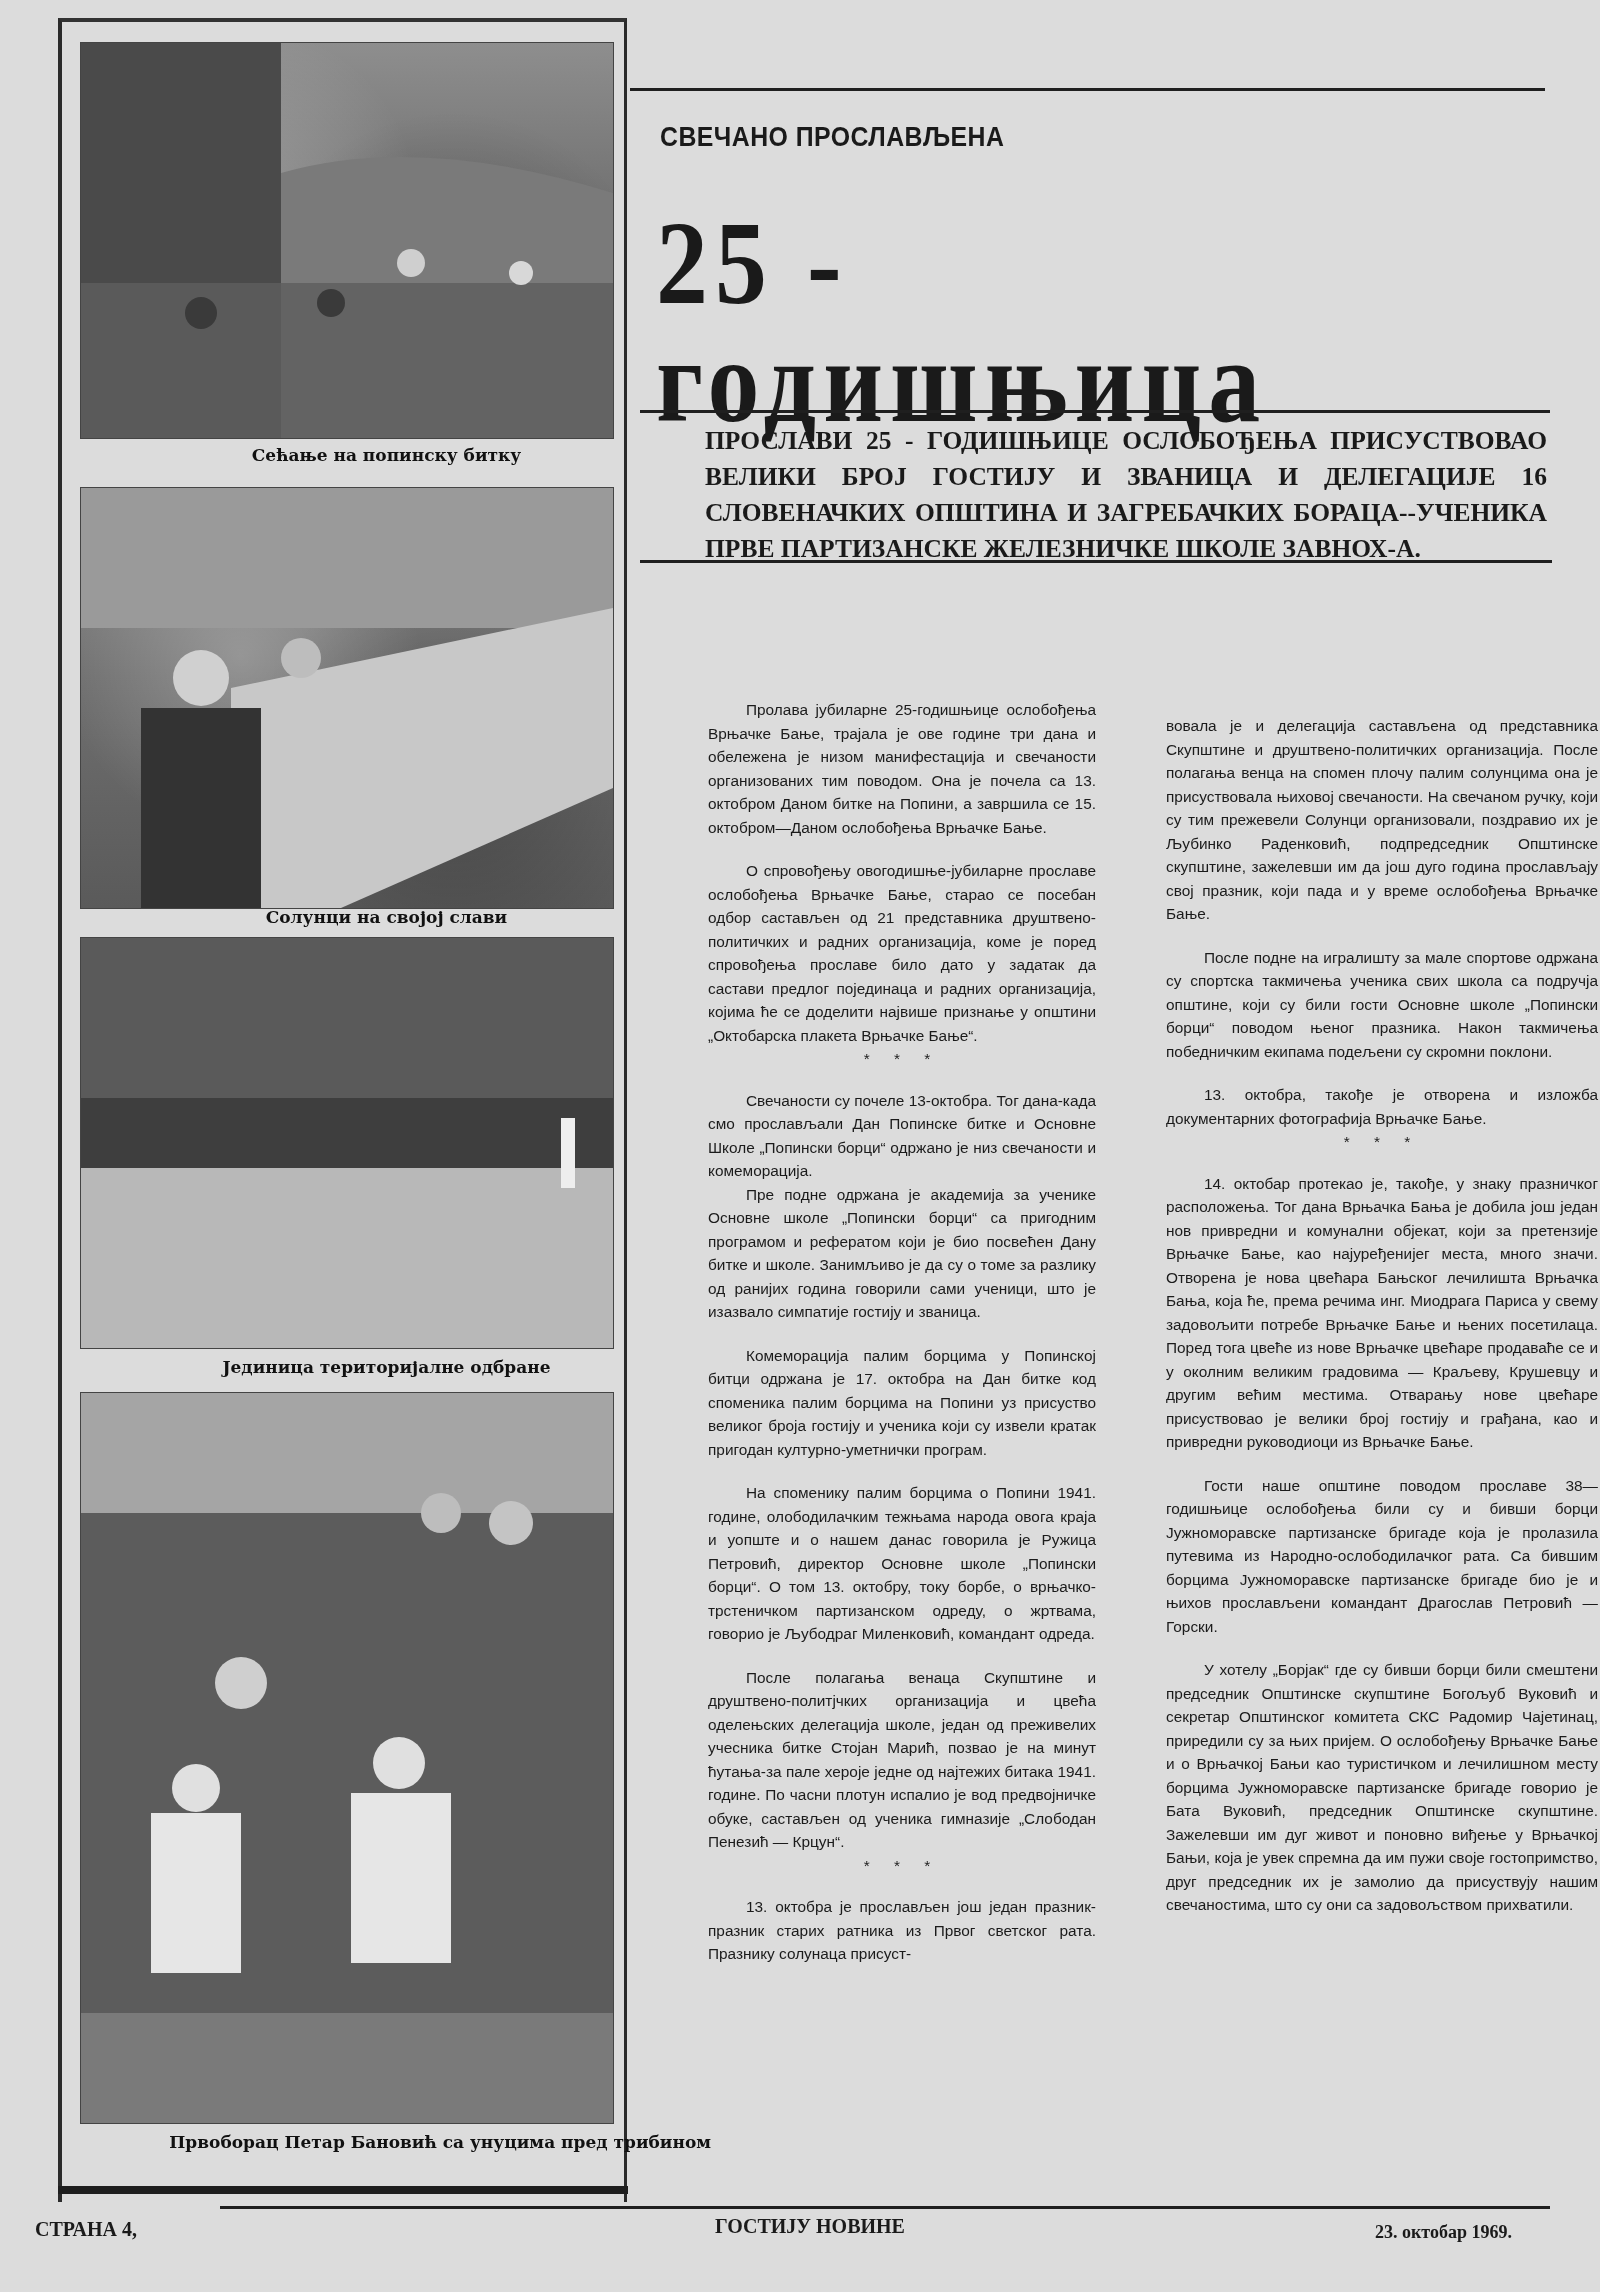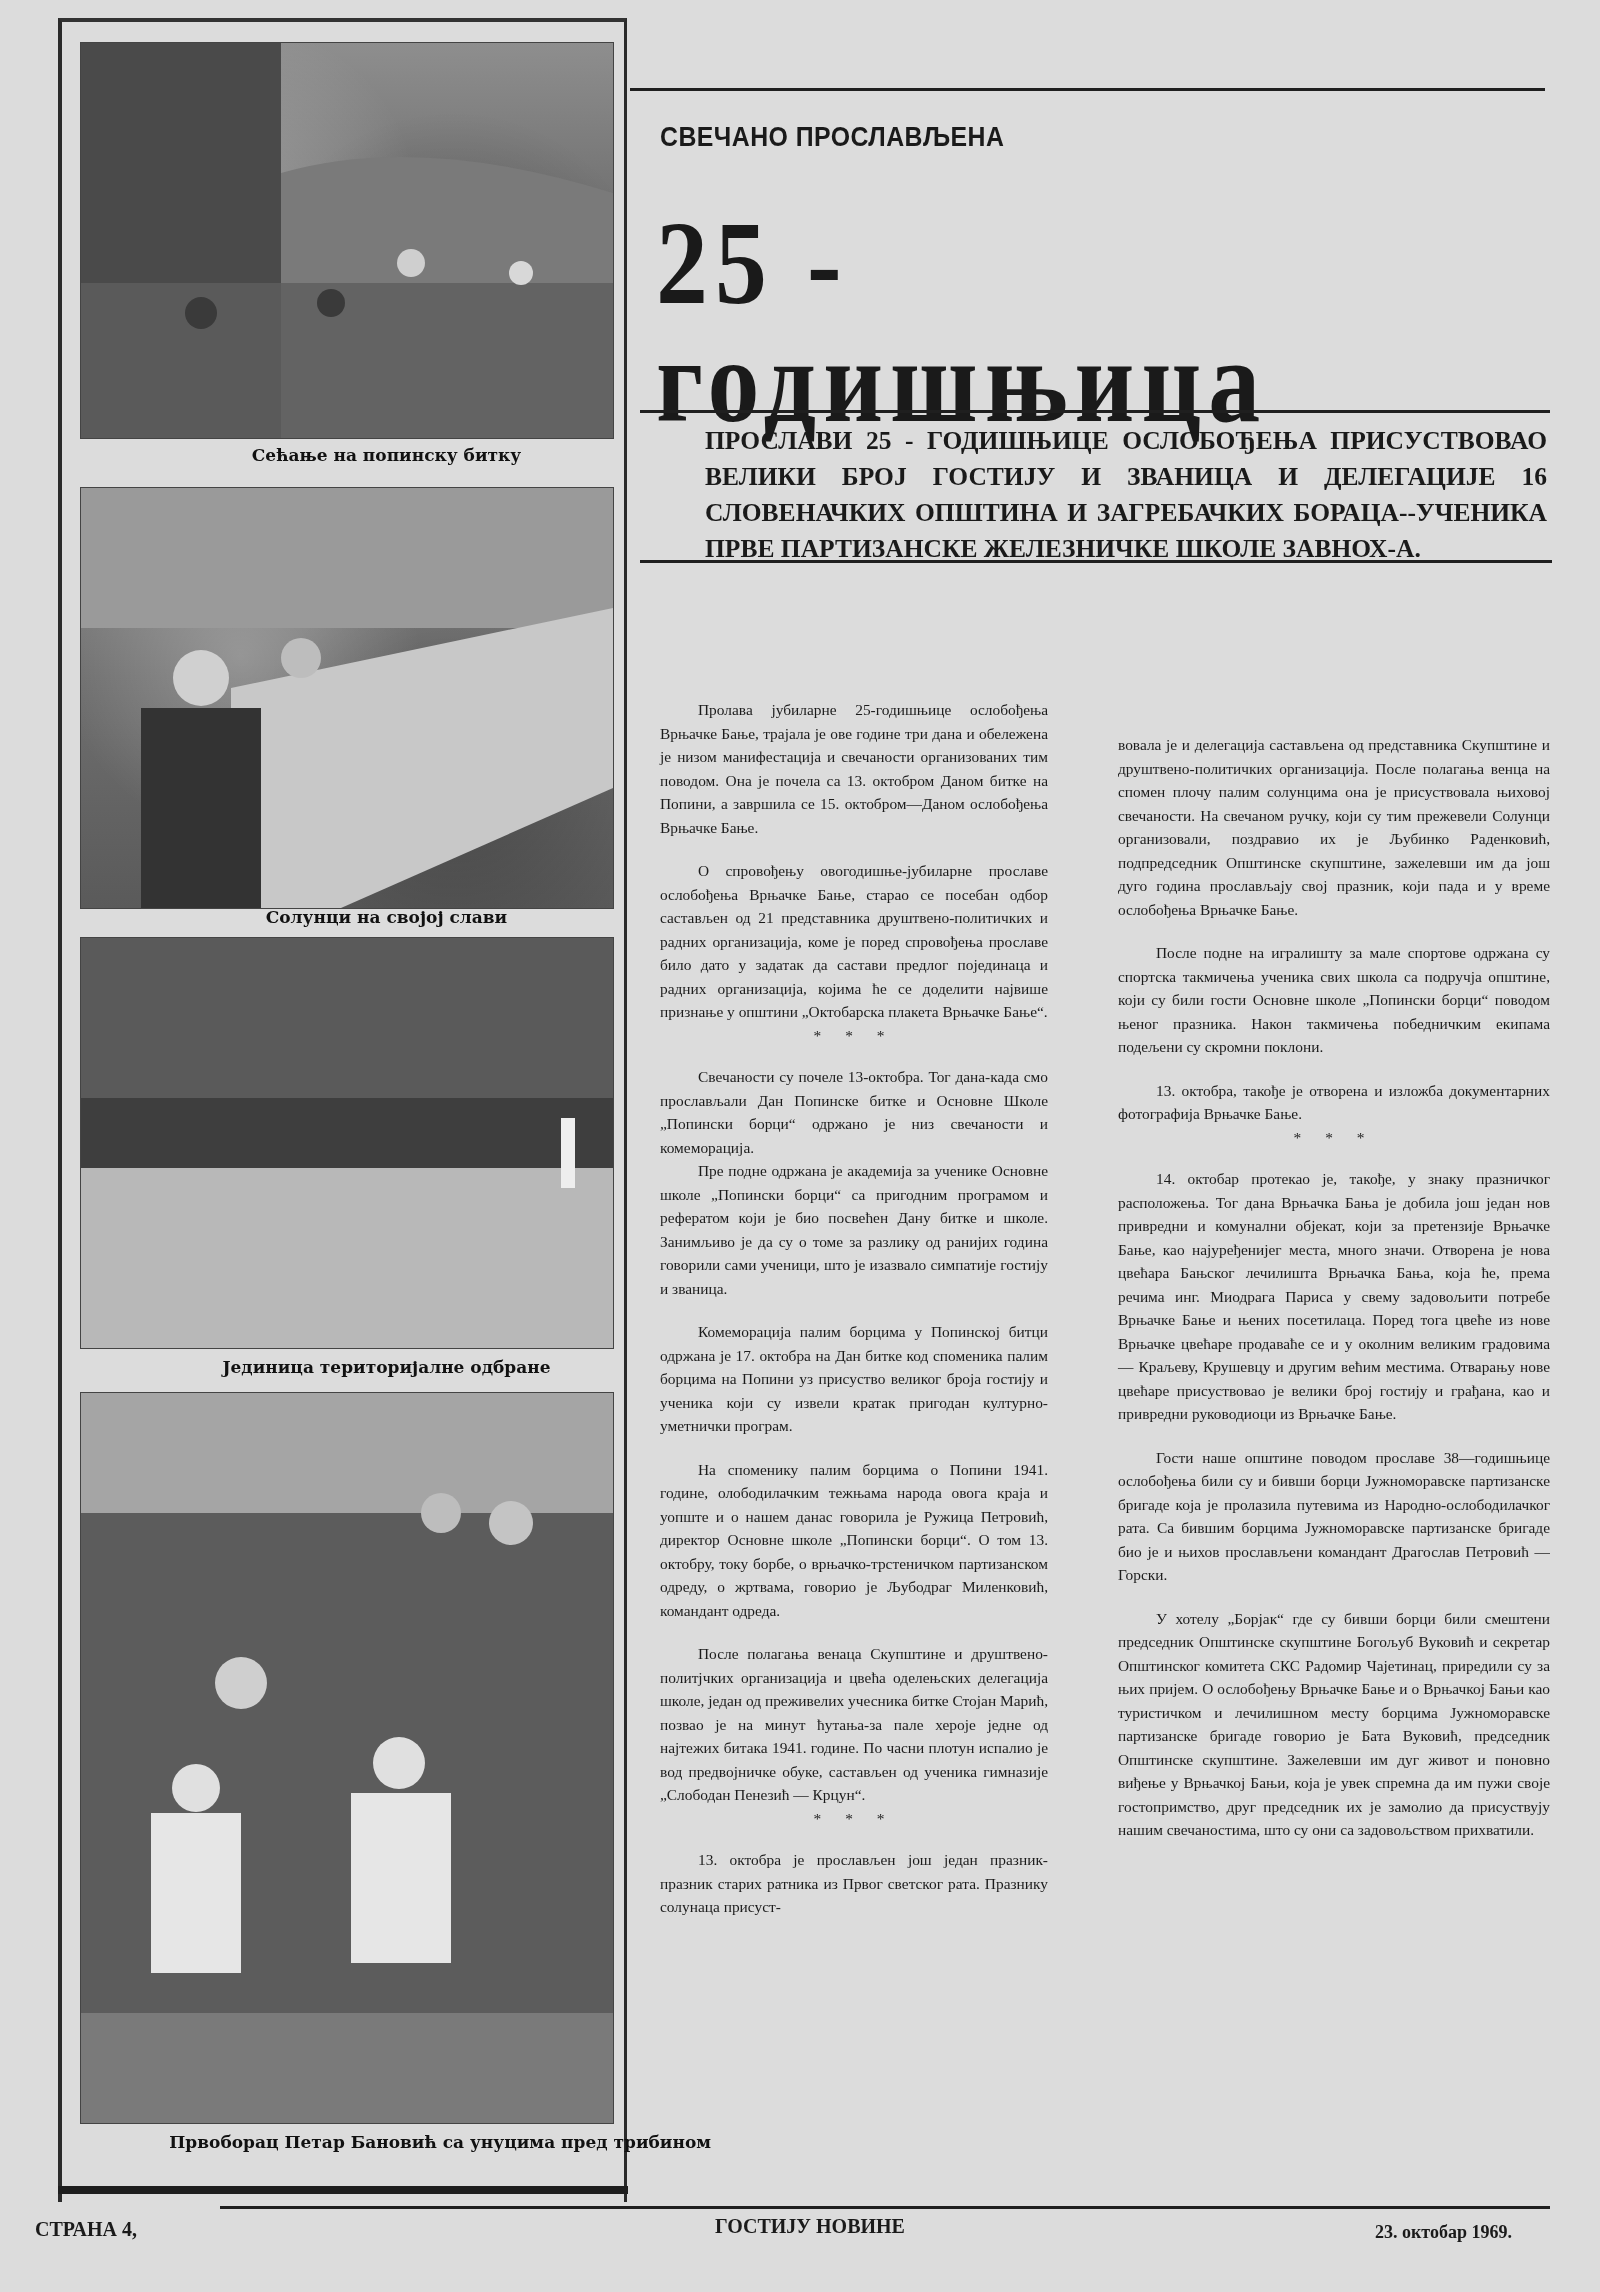--- a/index.html
+++ b/index.html
@@ -40,22 +40,22 @@
     position:absolute; left:656px; top:205px;
     font-family:"Liberation Serif", serif; font-weight:bold; font-size:118px;
     letter-spacing:8px; line-height:1; transform:scaleX(0.88); transform-origin:left;
   }
   .lede {
     position:absolute; left:705px; top:423px; width:842px;
     font-family:"Liberation Serif", serif; font-weight:bold; font-size:25.5px;
     line-height:36px; text-align:justify; text-transform:uppercase;
   }
   .col {
-    position:absolute; font-family:Liberation Serif, serif; font-size:15.4px;
-    line-height:23.5px; text-align:justify; color:#1b1b1b;
+    position:absolute; font-family:Liberation Sans, sans-serif; font-size:15.4px;
+    line-height:23.5px; text-align:justify; color:#1b1b1b;margin-left:48px;
   }
   .col p { margin:0 0 20px 0; text-indent:38px; }
   .col p.tight { margin-bottom:0; }
   .col p.noind { text-indent:0; }
   .col .stars { text-align:center; text-indent:0; margin:0 0 18px 0; letter-spacing:10px; }
   .footer-txt {
     position:absolute; top:2200px; font-family:"Liberation Serif", serif; font-weight:bold; font-size:20px;
   }
 </style>
 </head>
@@ -127,21 +127,21 @@
   <p class="stars">* * *</p>
   <p class="tight">Свечаности су почеле 13-октобра. Тог дана-када смо прослављали Дан Попинске битке и Основне Школе „Попински борци“ одржано је низ свечаности и комеморација.</p>
   <p>Пре подне одржана је академија за ученике Основне школе „Попински борци“ са пригодним програмом и рефератом који је био посвећен Дану битке и школе. Занимљиво је да су о томе за разлику од ранијих година говорили сами ученици, што је изазвало симпатије гостију и званица.</p>
   <p>Комеморација палим борцима у Попинској битци одржана је 17. октобра на Дан битке код споменика палим борцима на Попини уз присуство великог броја гостију и ученика који су извели кратак пригодан културно-уметнички програм.</p>
   <p>На споменику палим борцима о Попини 1941. године, олободилачким тежњама народа овога краја и уопште и о нашем данас говорила је Ружица Петровић, директор Основне школе „Попински борци“. О том 13. октобру, току борбе, о врњачко-трстеничком партизанском одреду, о жртвама, говорио је Љубодраг Миленковић, командант одреда.</p>
   <p class="tight">После полагања венаца Скупштине и друштвено-политјчких организација и цвећа оделењских делегација школе, један од преживелих учесника битке Стојан Марић, позвао је на минут ћутања-за пале хероје једне од најтежих битака 1941. године. По часни плотун испалио је вод предвојничке обуке, састављен од ученика гимназије „Слободан Пенезић — Крцун“.</p>
   <p class="stars">* * *</p>
   <p class="tight">13. октобра је прослављен још један празник-празник старих ратника из Првог светског рата. Празнику солунаца присуст-</p>
 </div>
 
-<div class="col" style="left:1118px;top:733px;width:432px;">
+<div class="col" style="left:1118px;top:714px;width:432px;">
   <p class="noind">вовала је и делегација састављена од представника Скупштине и друштвено-политичких организација. После полагања венца на спомен плочу палим солунцима она је присуствовала њиховој свечаности. На свечаном ручку, који су тим прежевели Солунци организовали, поздравио их је Љубинко Раденковић, подпредседник Општинске скупштине, зажелевши им да још дуго година прослављају свој празник, који пада и у време ослобођења Врњачке Бање.</p>
   <p>После подне на игралишту за мале спортове одржана су спортска такмичења ученика свих школа са подручја општине, који су били гости Основне школе „Попински борци“ поводом њеног празника. Након такмичења победничким екипама подељени су скромни поклони.</p>
   <p class="tight">13. октобра, такође је отворена и изложба документарних фотографија Врњачке Бање.</p>
   <p class="stars">* * *</p>
   <p>14. октобар протекао је, такође, у знаку празничког расположења. Тог дана Врњачка Бања је добила још један нов привредни и комунални објекат, који за претензије Врњачке Бање, као најуређенијег места, много значи. Отворена је нова цвећара Бањског лечилишта Врњачка Бања, која ће, према речима инг. Миодрага Париса у свему задовољити потребе Врњачке Бање и њених посетилаца. Поред тога цвеће из нове Врњачке цвећаре продаваће се и у околним великим градовима — Краљеву, Крушевцу и другим већим местима. Отварању нове цвећаре присуствовао је велики број гостију и грађана, као и привредни руководиоци из Врњачке Бање.</p>
   <p>Гости наше општине поводом прославе 38—годишњице ослобођења били су и бивши борци Јужноморавске партизанске бригаде која је пролазила путевима из Народно-ослободилачког рата. Са бившим борцима Јужноморавске партизанске бригаде био је и њихов прослављени командант Драгослав Петровић — Горски.</p>
   <p class="tight">У хотелу „Борјак“ где су бивши борци били смештени председник Општинске скупштине Богољуб Вуковић и секретар Општинског комитета СКС Радомир Чајетинац, приредили су за њих пријем. О ослобођењу Врњачке Бање и о Врњачкој Бањи као туристичком и лечилишном месту борцима Јужноморавске партизанске бригаде говорио је Бата Вуковић, председник Општинске скупштине. Зажелевши им дуг живот и поновно виђење у Врњачкој Бањи, која је увек спремна да им пужи своје гостопримство, друг председник их је замолио да присуствују нашим свечаностима, што су они са задовољством прихватили.</p>
 </div>
 
 <div class="rule" style="left:220px;top:2204px;width:1330px;height:3px;top:2206px;"></div>

